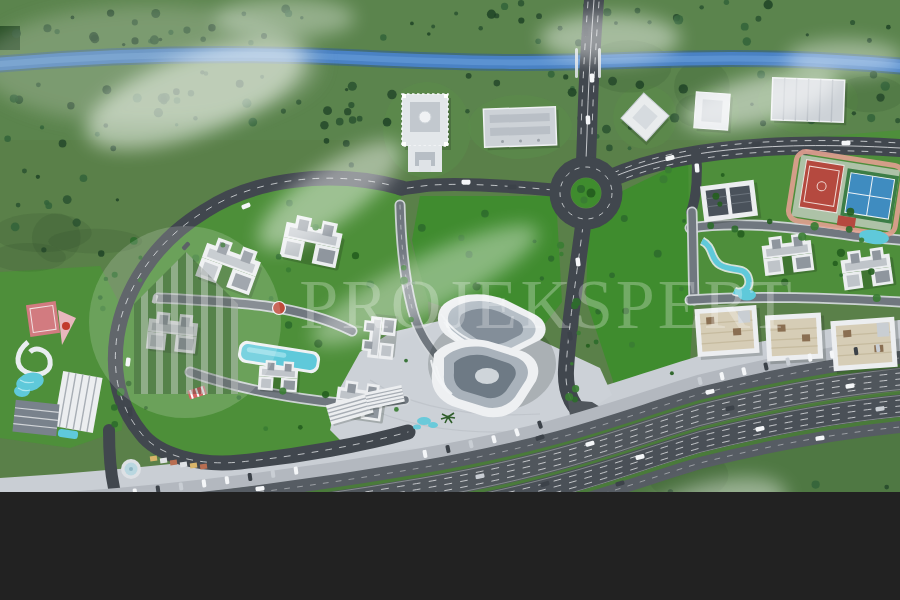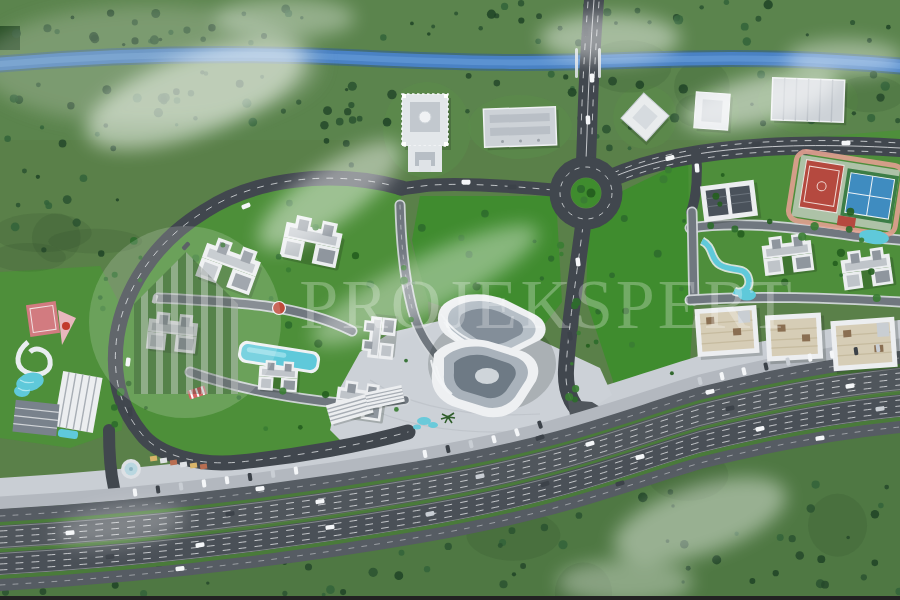--- a/index.html
+++ b/index.html
@@ -1,16 +1,16 @@
 <!DOCTYPE html>
 <html style="--grass: #5a8049; --grassDark: #4e7742; --field: #3f8c2e; --lawn: #4c9038; --forest: #2a5230; --river: #4a82c4; --riverDeep: #2f5d9a; --riverLight: #6aa0dc; --asphalt: #41474e; --asphaltLight: #50565c; --service: #565c63; --roadLight: #70777f; --sidewalk: #d3d7db; --promenade: #c9ced4; --plaza: #ccd1d7; --median: #4a7b3a; --building: #eceef0; --roofGrey: #bfc4c9; --roofDark: #8f969e; --roofTan: #d6cdb6; --pool: #5fc9da; --courtRed: #b5493f; --courtBlue: #3f8cc0; --courtGreen: #3c7d46; --trackPink: #e2a091; --carWhite: #f4f6f8; --carDark: #3c4249; --carSilver: #c9ced4; --laneMark: #e8eaec; --watermark: rgba(255,255,255,0.27);"><head>
 <meta charset="utf-8">
 <style>
   html,body{margin:0;padding:0;background:#222;}
-  #stage{position:relative;width:900px;height:596px;overflow:hidden;
+  #stage{position:relative;width:900px;height:492px;overflow:hidden;
          font-family:"Liberation Sans",sans-serif;background:var(--grass,#5a8049);}
   svg{display:block}
   
   .ln{fill:none;stroke-linecap:round;stroke-linejoin:round}
   .st-promenade{stroke:var(--promenade);stroke-width:20}
   .st-park{stroke:#b3b8bf;stroke-width:13}
   .st-serviceN{stroke:var(--service);stroke-width:14}
   .st-serviceS{stroke:var(--service);stroke-width:12}
   .st-median{stroke:var(--median);stroke-width:4}
   .st-carr{stroke:var(--asphaltLight);stroke-width:23}

